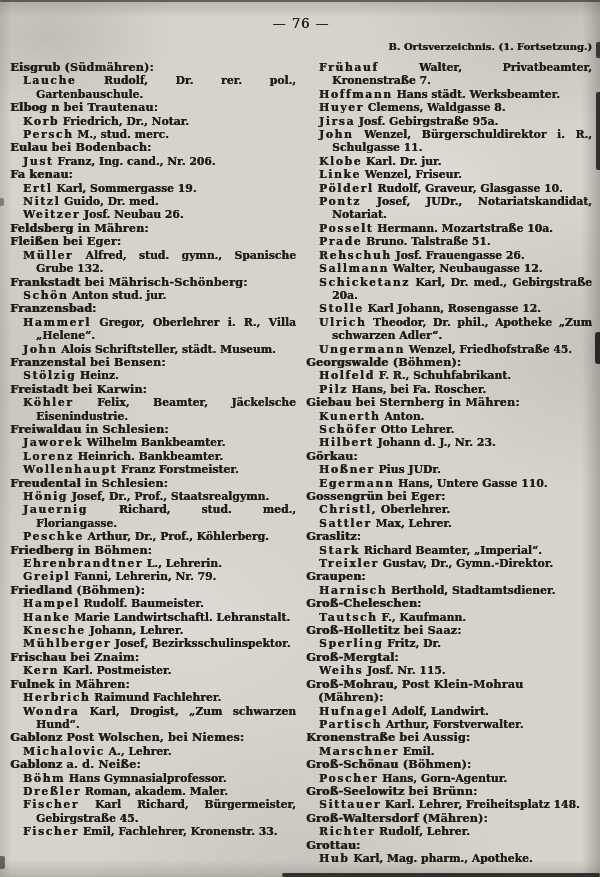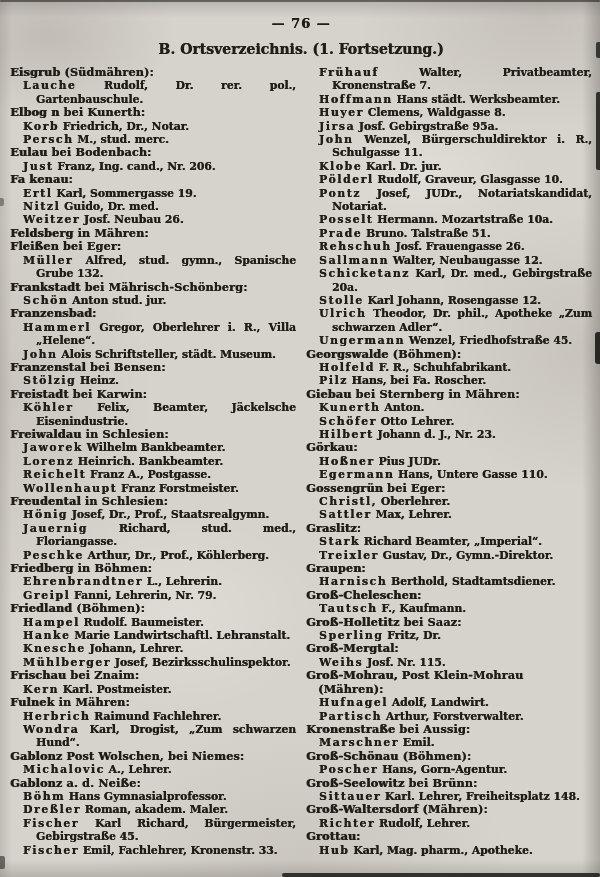--- a/index.html
+++ b/index.html
@@ -13,23 +13,23 @@
       radial-gradient(ellipse 200px 300px at 2% 45%, rgba(115,110,100,.12), transparent 70%),
       radial-gradient(ellipse 240px 200px at 98% 40%, rgba(105,100,92,.14), transparent 70%),
       radial-gradient(ellipse 300px 220px at 50% 99%, rgba(110,105,95,.12), transparent 70%),
       radial-gradient(ellipse 160px 90px at 70% 20%, rgba(255,255,252,.25), transparent 70%),
       radial-gradient(ellipse 200px 140px at 30% 70%, rgba(255,255,252,.20), transparent 70%),
       linear-gradient(to right, rgba(90,85,78,.18) 0, transparent 2%, transparent 97%, rgba(70,66,60,.30) 100%),
       linear-gradient(to bottom, rgba(90,85,78,.25) 0, transparent 2%, transparent 98%, rgba(70,66,60,.22) 100%);
     color:#211e19;
   }
   .page{position:absolute;inset:0;padding:16px 8px 0 10px;box-sizing:border-box;}
-  .pagehead{text-align:center;font-weight:700;font-size:13px;letter-spacing:1px;
+  .pagehead{text-align:center;font-weight:400;font-size:13px;letter-spacing:1px;
     text-shadow:.4px 0 0 currentColor;margin-bottom:10px;}
-  .sectionhead{text-align:center;font-weight:700;font-size:14px;margin-bottom:9px;
+  .sectionhead{text-align:right;font-weight:700;font-size:10px;margin-bottom:9px;
     text-shadow:.5px 0 0 currentColor;}
   .cols{display:flex;gap:10px;}
   .col{width:290px;box-sizing:border-box;}
   .entry{margin:0;}
   .place{font-weight:700;font-size:11.2px;line-height:13.4px;
     padding-left:12px;text-indent:-12px;text-shadow:.7px 0 0 currentColor;
     letter-spacing:.2px;}
   .place-tail{text-shadow:.4px 0 0 currentColor;}
   .person{font-weight:700;font-size:10.8px;line-height:13.4px;
     padding-left:26px;text-indent:-13px;text-align:justify;
@@ -54,21 +54,21 @@
     <span>B. Ortsverzeichnis.</span>
     <span> </span><span>(1. Fortsetzung.)</span>
   </div>
   <div class="cols">
     <div class="col" id="col-left">
         <div class="entry">
           <div class="place"><span class="place-name">Eisgrub</span><span class="place-tail"> (Südmähren):</span></div>
           <div class="person"><span class="surname">Lauche</span> Rudolf, Dr. rer. pol., Gartenbauschule.</div>
         </div>
         <div class="entry">
-          <div class="place"><span class="place-name">Elbog n</span><span class="place-tail"> bei Kunerth:</span></div>
+          <div class="place"><span class="place-name">Elbog n</span><span class="place-tail"> bei Trautenau:</span></div>
           <div class="person"><span class="surname">Korb</span> Friedrich, Dr., Notar.</div>
           <div class="person"><span class="surname">Persch</span> M., stud. merc.</div>
         </div>
         <div class="entry">
           <div class="place"><span class="place-name">Eulau</span><span class="place-tail"> bei Bodenbach:</span></div>
           <div class="person"><span class="surname">Just</span> Franz, Ing. cand., Nr. 206.</div>
         </div>
         <div class="entry">
           <div class="place"><span class="place-name">Fa kenau</span><span class="place-tail">:</span></div>
           <div class="person"><span class="surname">Ertl</span> Karl, Sommergasse 19.</div>
@@ -96,21 +96,20 @@
           <div class="person"><span class="surname">Stölzig</span> Heinz.</div>
         </div>
         <div class="entry">
           <div class="place"><span class="place-name">Freistadt</span><span class="place-tail"> bei Karwin:</span></div>
           <div class="person"><span class="surname">Köhler</span> Felix, Beamter, Jäckelsche Eisenindustrie.</div>
         </div>
         <div class="entry">
           <div class="place"><span class="place-name">Freiwaldau</span><span class="place-tail"> in Schlesien:</span></div>
           <div class="person"><span class="surname">Jaworek</span> Wilhelm Bankbeamter.</div>
           <div class="person"><span class="surname">Lorenz</span> Heinrich. Bankbeamter.</div>
-          <div class="person"><span class="surname">Reichelt</span> Franz A., Postgasse.</div>
           <div class="person"><span class="surname">Wollenhaupt</span> Franz Forstmeister.</div>
         </div>
         <div class="entry">
           <div class="place"><span class="place-name">Freudental</span><span class="place-tail"> in Schlesien:</span></div>
           <div class="person"><span class="surname">Hönig</span> Josef, Dr., Prof., Staatsrealgymn.</div>
           <div class="person"><span class="surname">Jauernig</span> Richard, stud. med., Floriangasse.</div>
           <div class="person"><span class="surname">Peschke</span> Arthur, Dr., Prof., Köhlerberg.</div>
         </div>
         <div class="entry">
           <div class="place"><span class="place-name">Friedberg</span><span class="place-tail"> in Böhmen:</span></div>
@@ -146,20 +145,21 @@
         </div>
       </div>
     <div class="col" id="col-right">
         <div class="entry">
           <div class="person"><span class="surname">Frühauf</span> Walter, Privatbeamter, Kronenstraße 7.</div>
           <div class="person"><span class="surname">Hoffmann</span> Hans städt. Werksbeamter.</div>
           <div class="person"><span class="surname">Huyer</span> Clemens, Waldgasse 8.</div>
           <div class="person"><span class="surname">Jirsa</span> Josf. Gebirgstraße 95a.</div>
           <div class="person"><span class="surname">John</span> Wenzel, Bürgerschuldirektor i. R., Schulgasse 11.</div>
           <div class="person"><span class="surname">Klobe</span> Karl. Dr. jur.</div>
+          <div class="person"><span class="surname">Linke</span> Wenzel, Friseur.</div>
           <div class="person"><span class="surname">Pölderl</span> Rudolf, Graveur, Glasgasse 10.</div>
           <div class="person"><span class="surname">Pontz</span> Josef, JUDr., Notariatskandidat, Notariat.</div>
           <div class="person"><span class="surname">Posselt</span> Hermann. Mozartstraße 10a.</div>
           <div class="person"><span class="surname">Prade</span> Bruno. Talstraße 51.</div>
           <div class="person"><span class="surname">Rehschuh</span> Josf. Frauengasse 26.</div>
           <div class="person"><span class="surname">Sallmann</span> Walter, Neubaugasse 12.</div>
           <div class="person"><span class="surname">Schicketanz</span> Karl, Dr. med., Gebirgstraße 20a.</div>
           <div class="person"><span class="surname">Stolle</span> Karl Johann, Rosengasse 12.</div>
           <div class="person"><span class="surname">Ulrich</span> Theodor, Dr. phil., Apotheke „Zum schwarzen Adler“.</div>
           <div class="person"><span class="surname">Ungermann</span> Wenzel, Friedhofstraße 45.</div>

